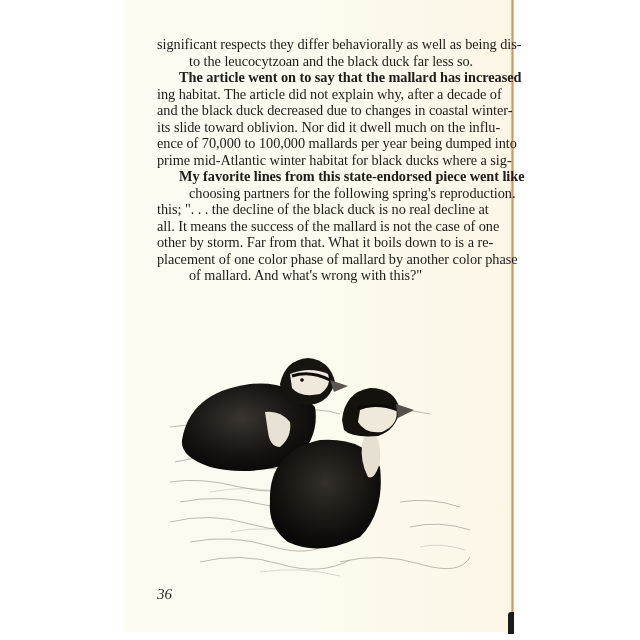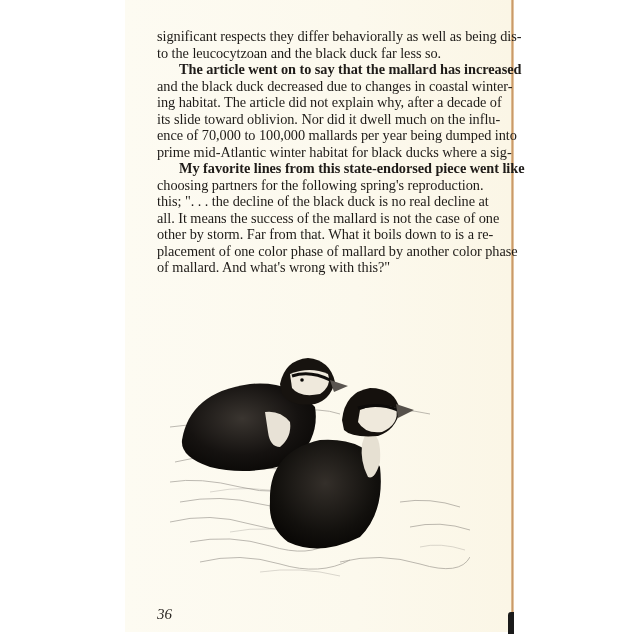--- a/index.html
+++ b/index.html
@@ -12,50 +12,50 @@
   }
   .page-edge {
     position: absolute; left: 511px; top: 0; width: 3px; height: 632px;
     background: linear-gradient(90deg, #e8c9a0, #c99a6a, #efd9bb);
   }
   .page-corner {
     position: absolute; left: 508px; top: 612px; width: 6px; height: 22px;
     background: #1a1a1a; border-radius: 3px 0 0 0;
   }
   .text-block {
-    position: absolute; left: 157px; top: 28px; width: 321px;
+    position: absolute; left: 157px; top: 36px; width: 321px;
     font-family: "Liberation Serif", "DejaVu Serif", serif;
     font-size: 14.3px; line-height: 16.5px; color: #1e1b18;
     letter-spacing: -0.05px;
   }
   .line { display: block; white-space: nowrap; text-align: justify; text-align-last: justify; height: 16.5px; }
-  .line.last { text-align-last: left; }
+  .line.last { text-align-last: left; margin-left: 32px; }
   .line.indent { padding-left: 22px; font-weight: bold; }
   .illustration {
     position: absolute; left: 170px; top: 352px; width: 300px; height: 228px;
   }
   .page-number {
     position: absolute; left: 157px; top: 586px;
     font-family: "Liberation Serif", "DejaVu Serif", serif;
-    font-style: italic; font-size: 15px; color: #2a2622; margin-top: 20px;
+    font-style: italic; font-size: 15px; color: #2a2622;
   }
 </style>
 </head>
 <body>
 
 <div class="page"></div>
 <div class="page-edge"></div>
 <div class="page-corner"></div>
 
 <div class="text-block">
   <span class="line">significant respects they differ behaviorally as well as being dis-</span>
   <span class="line last">to the leucocytzoan and the black duck far less so.</span>
   <span class="line indent">The article went on to say that the mallard has increased</span>
+  <span class="line">ing habitat. The article did not explain why, after a decade of</span>
   <span class="line">and the black duck decreased due to changes in coastal winter-</span>
-  <span class="line">ing habitat. The article did not explain why, after a decade of</span>
   <span class="line">its slide toward oblivion. Nor did it dwell much on the influ-</span>
   <span class="line">ence of 70,000 to 100,000 mallards per year being dumped into</span>
   <span class="line">prime mid-Atlantic winter habitat for black ducks where a sig-</span>
   <span class="line indent">My favorite lines from this state-endorsed piece went like</span>
   <span class="line last">choosing partners for the following spring's reproduction.</span>
   <span class="line">this; ". . . the decline of the black duck is no real decline at</span>
   <span class="line">all. It means the success of the mallard is not the case of one</span>
   <span class="line">other by storm. Far from that. What it boils down to is a re-</span>
   <span class="line">placement of one color phase of mallard by another color phase</span>
   <span class="line last">of mallard. And what's wrong with this?"</span>

